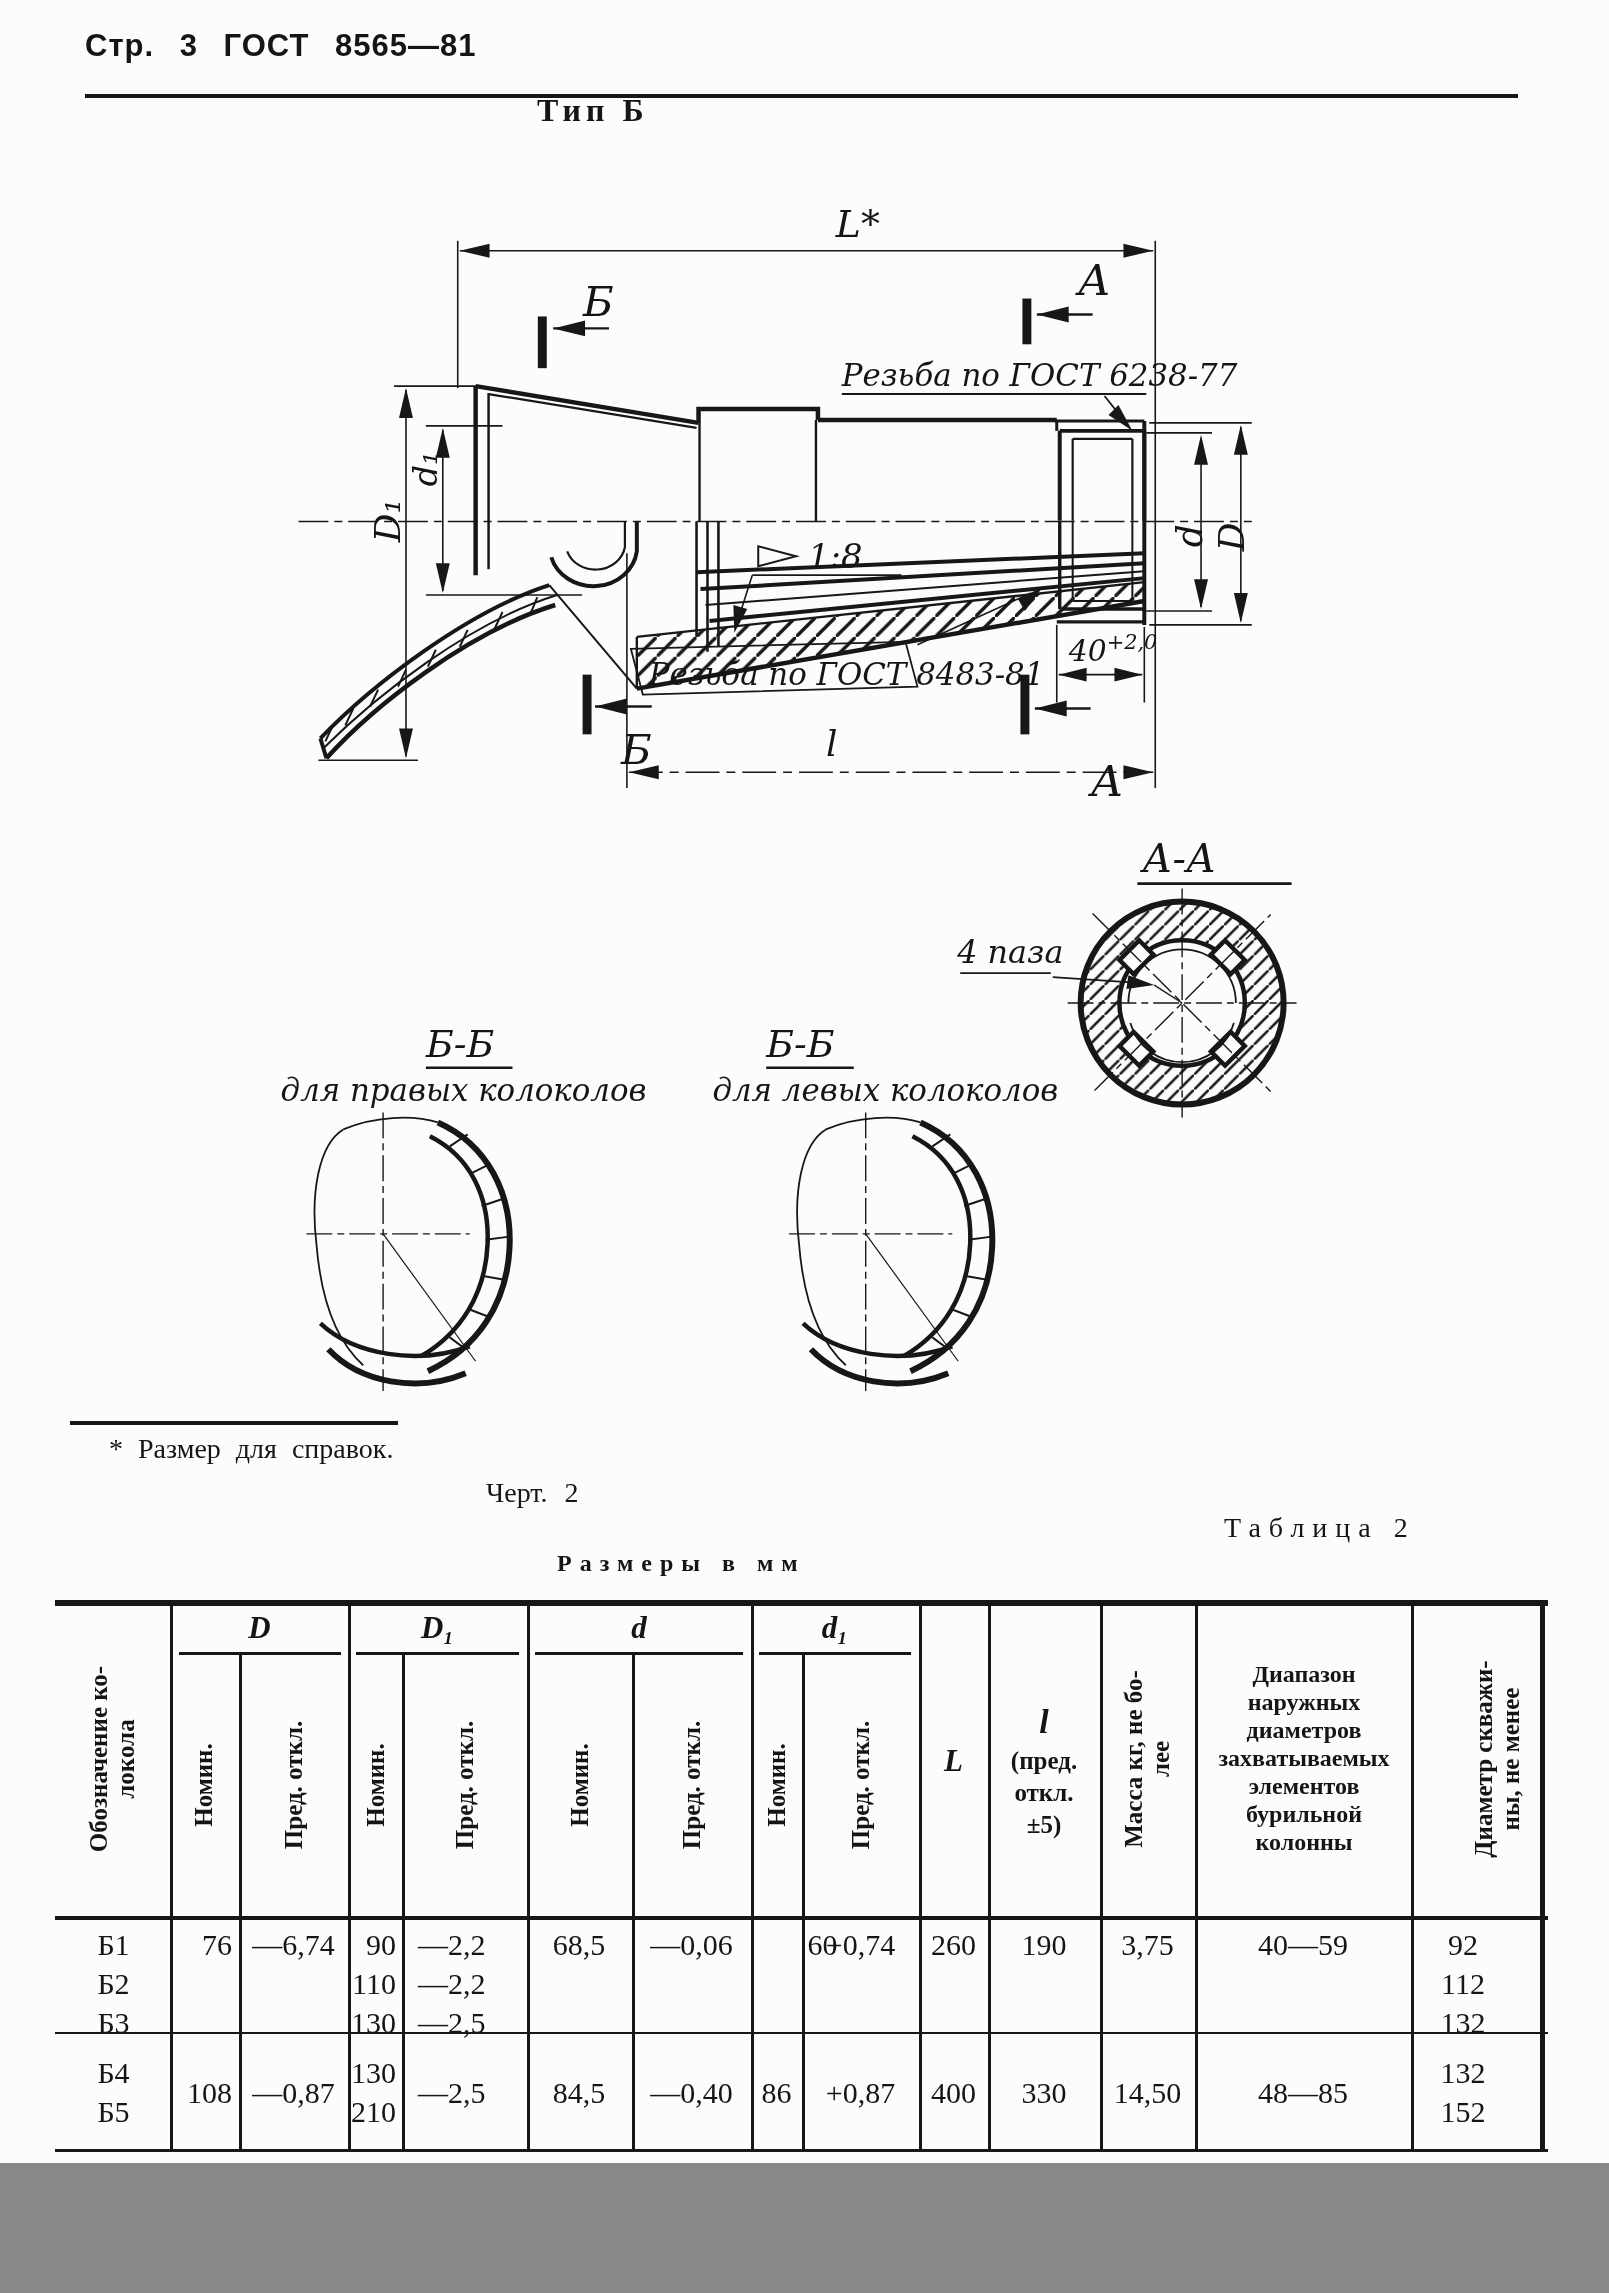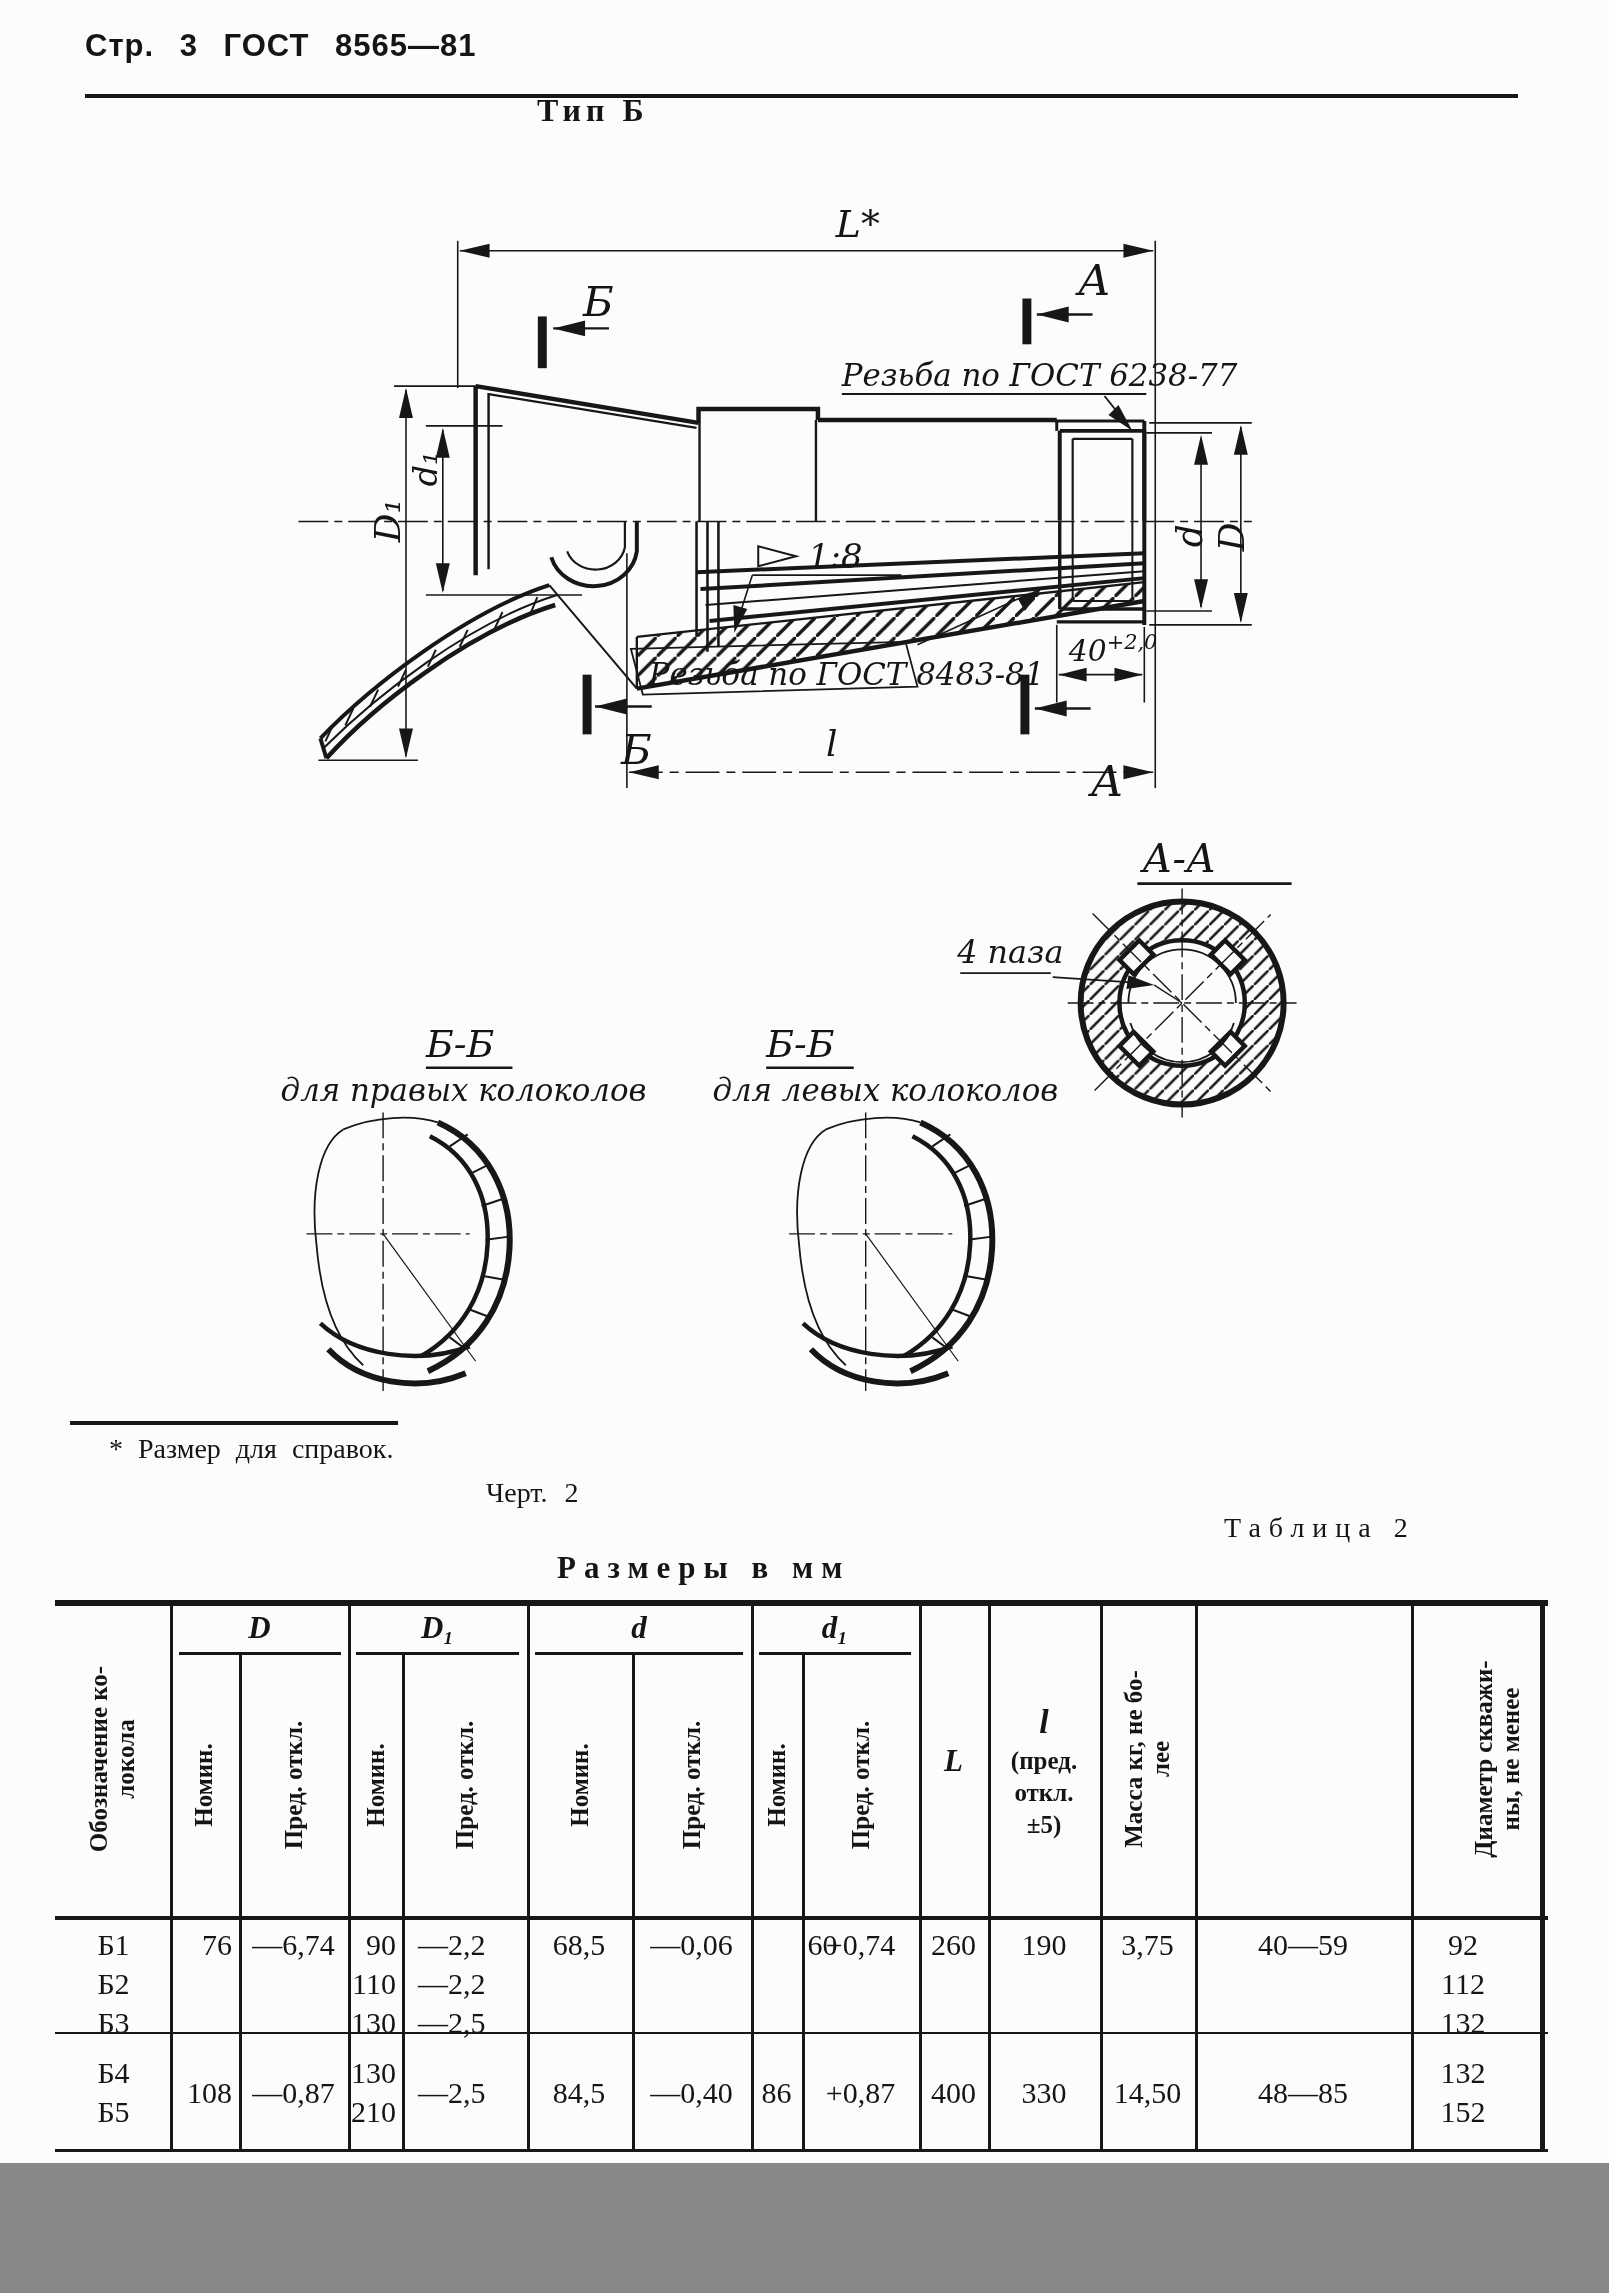--- a/index.html
+++ b/index.html
@@ -272,21 +272,21 @@
     <path d="M770,1073 H858" stroke="#171717" stroke-width="2.6"></path>
     <text x="770" y="1062" class="it" font-size="38">Б-Б</text>
     <text x="716" y="1106" class="it" font-size="31">для левых колоколов</text>
   </svg>
 
   <div class="hl" style="left:70px;top:1421px;width:328px;height:4px;"></div>
   <div class="abs sser" style="left:109px;top:1433px;word-spacing:8px;">* Размер для справок.</div>
   <div class="abs sser" style="left:486px;top:1477px;word-spacing:10px;">Черт.  2</div>
 
   <div class="abs sser lsp2" style="left:1224px;top:1512px;width:279px;">Таблица 2</div>
-  <div class="abs bold lsp2" style="left:557px;top:1550px;width:398px;font-size:31px;" class2="c">Размеры в мм</div>
+  <div class="abs bold lsp2" style="left:557px;top:1550px;width:398px;font-size:24px;" class2="c">Размеры в мм</div>
 
   <div class="abs" style="left:0;top:0;width:1610px;height:2293px;">
 
     <div class="hl" style="left:55px;top:1600px;width:1493px;height:6px;"></div>
     <div class="hl" style="left:55px;top:1916px;width:1493px;height:4px;"></div>
     <div class="hl" style="left:55px;top:2032px;width:1493px;height:2px;"></div>
     <div class="hl" style="left:55px;top:2149px;width:1493px;height:3px;"></div>
 
     <div class="hl" style="left:179px;top:1652px;width:162px;height:2.5px;"></div>
     <div class="hl" style="left:356px;top:1652px;width:163px;height:2.5px;"></div>
@@ -332,20 +332,29 @@
     <div class="abs ghead c" style="left:988px;top:1703px;width:112px;font-size:34px;">l</div>
     <div class="abs hhead c" style="left:988px;top:1747px;width:112px;">(пред.</div>
     <div class="abs hhead c" style="left:988px;top:1779px;width:112px;">откл.</div>
     <div class="abs hhead c" style="left:988px;top:1811px;width:112px;">±5)</div>
 
     <div class="vwrap hhead" style="left:988px;top:1732px;width:318px;">
       <div>Масса  кг, не бо-</div>
       <div>лее</div>
     </div>
 
+    <div class="abs hhead c dia" style="left:1197px;top:1660px;width:214px;font-size:24px;">
+      <div>Диапазон</div>
+      <div>наружных</div>
+      <div>диаметров</div>
+      <div>захватываемых</div>
+      <div>элементов</div>
+      <div>бурильной</div>
+      <div>колонны</div>
+    </div>
 
     <div class="vwrap hhead" style="left:1338px;top:1732px;width:318px;">
       <div>Диаметр скважи-</div>
       <div>ны, не менее</div>
     </div>
 
     <div class="cell c" style="left:60px;top:1928px;width:107px;">Б1</div>
     <div class="cell c" style="left:60px;top:1967px;width:107px;">Б2</div>
     <div class="cell c" style="left:60px;top:2006px;width:107px;">Б3</div>
     <div class="cell r" style="left:170px;top:1928px;width:62px;">76</div>

